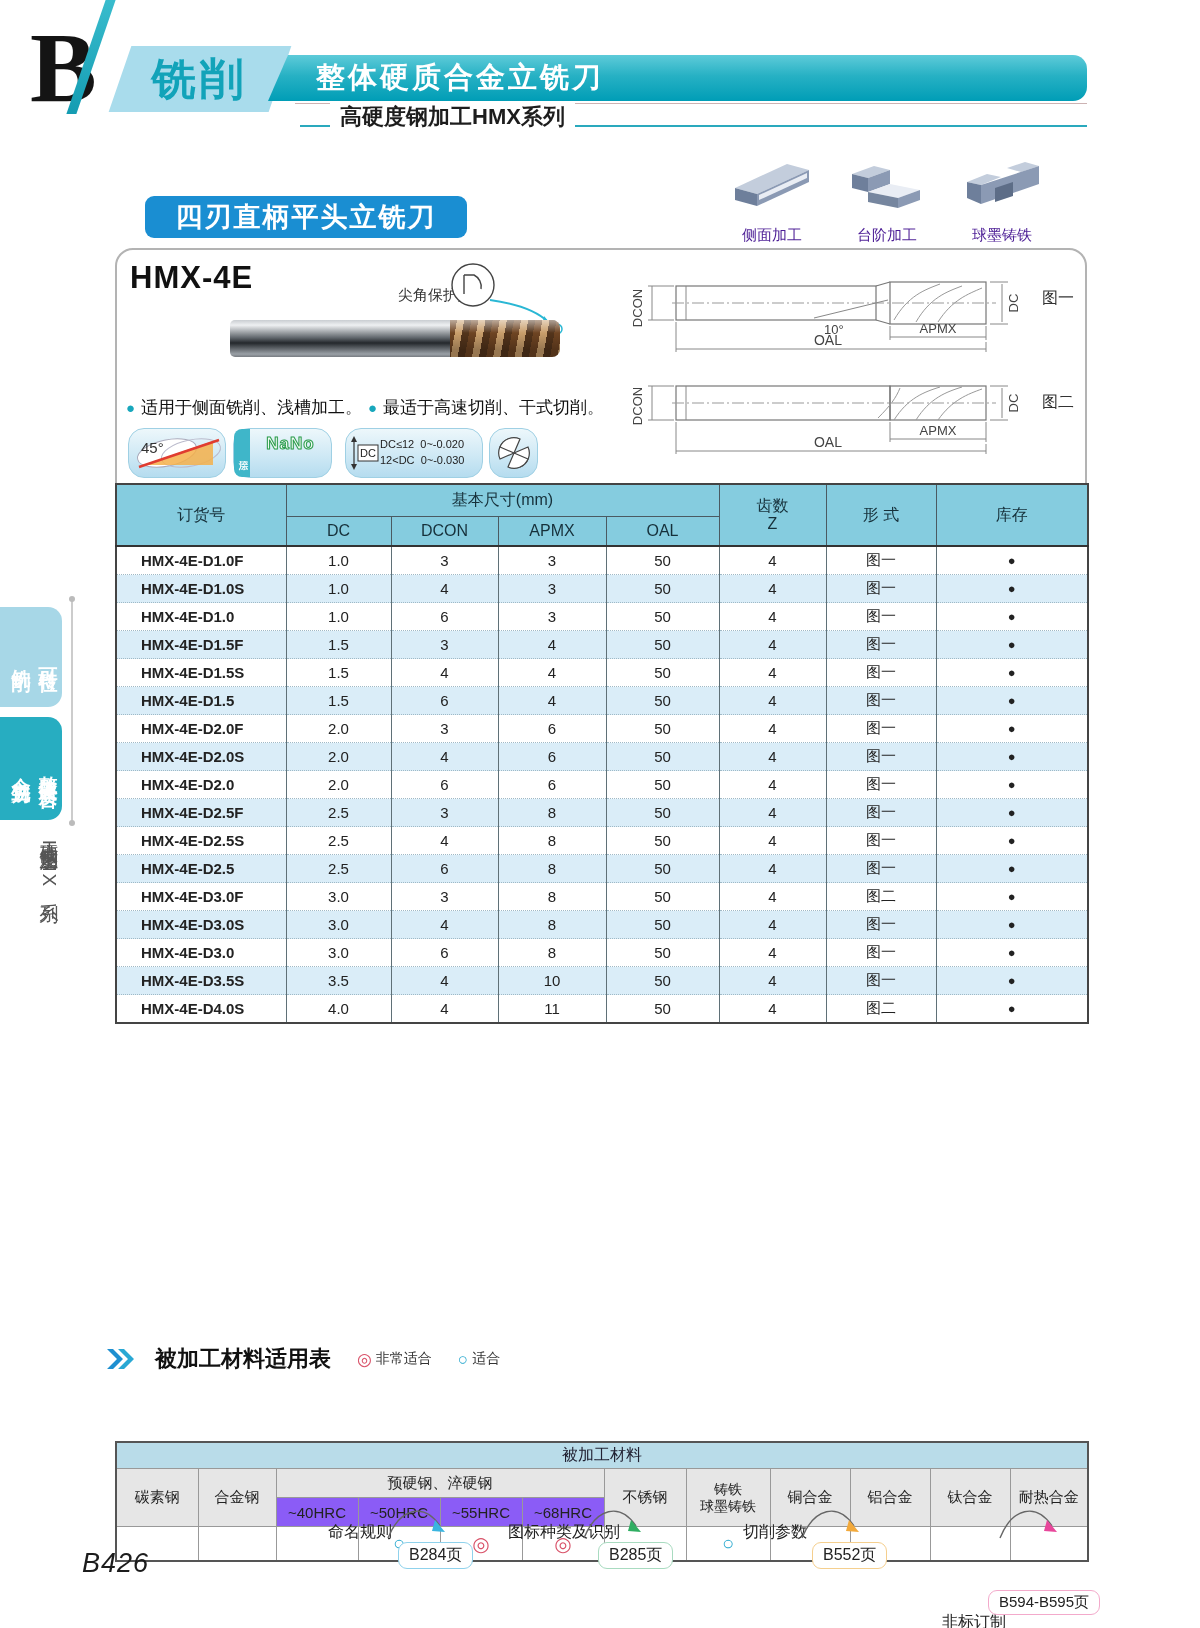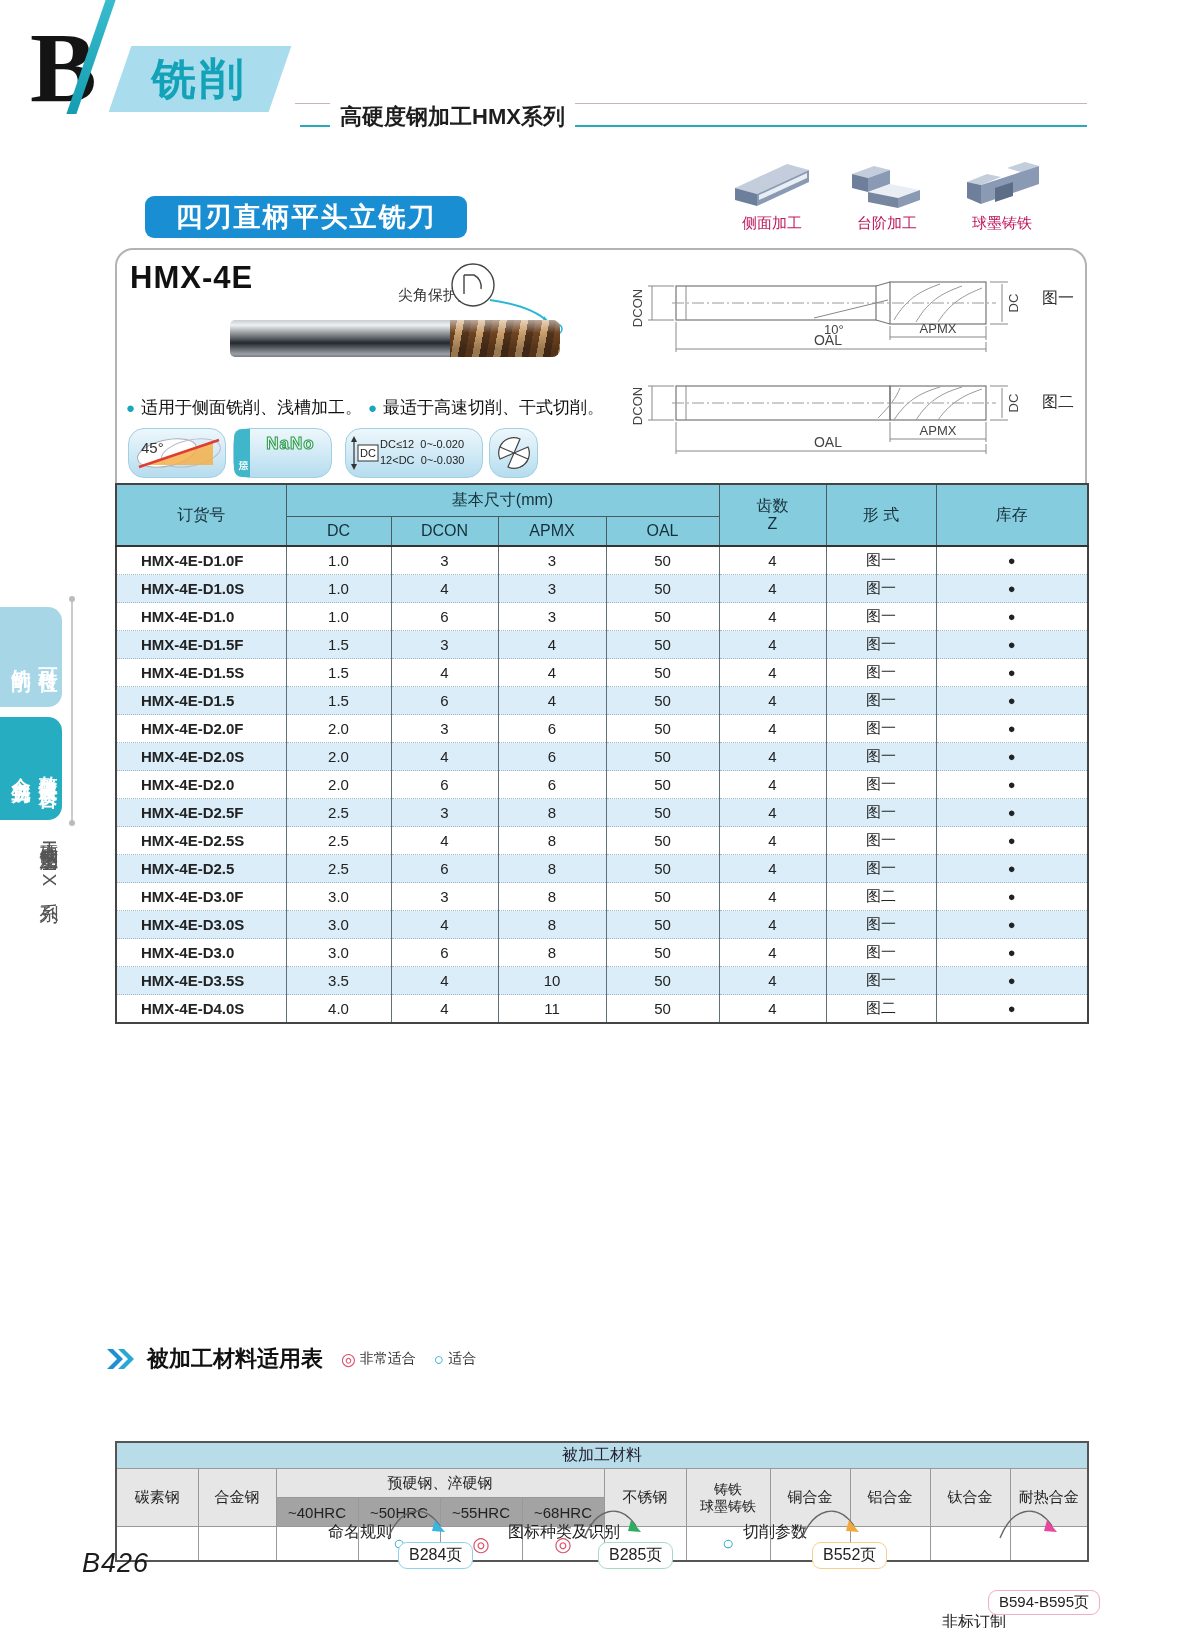--- a/index.html
+++ b/index.html
@@ -20,21 +20,21 @@
              clip-path:polygon(20px 0,100% 0,100% 100%,0 100%);
              display:flex;align-items:center;}
   .title-bar span{margin-left:48px;color:#fff;font-size:29px;font-weight:bold;letter-spacing:3px;}
   .sub-line1{left:295px;top:103px;width:792px;height:1px;background:#ccb3b3;}
   .sub-line2{left:300px;top:125px;width:787px;height:2px;background:#2aa9bd;}
   .subtitle{left:330px;top:102px;background:#fff;padding:0 10px;font-size:22px;font-weight:bold;color:#1d1d1d;z-index:2;}
 
   
   .mach{left:722px;top:156px;width:330px;display:flex;justify-content:space-between;}
   .mach .mt{width:100px;text-align:center;}
-  .mach .mt .lbl{font-size:15px;color:#be185d;margin-top:2px;}
+  .mach .mt .lbl{font-size:15px;color:#4c1d95;margin-top:14px;}
 
   
   .sec-title{left:145px;top:196px;width:322px;height:42px;background:#1a8ed2;border-radius:9px;
              display:flex;align-items:center;justify-content:center;color:#fff;font-size:27px;
              font-weight:bold;letter-spacing:2px;}
 
   
   .panel{left:115px;top:248px;width:972px;height:770px;border:2px solid #b3b3b3;border-radius:18px;
          box-sizing:border-box;background:#fff;}
   .model{left:130px;top:260px;font-size:31px;font-weight:bold;color:#111;letter-spacing:1px;}
@@ -91,51 +91,54 @@
         color:#fff;font-weight:bold;font-size:19px;letter-spacing:3px;}
   .vtab span{display:block;line-height:27px;}
   .vtab1{top:607px;height:100px;background:#a7d7e7;}
   .vtab2{top:717px;height:103px;background:#27adc1;}
   .vseries{left:36px;top:828px;height:250px;writing-mode:vertical-rl;font-size:19px;color:#555;letter-spacing:2px;}
   .rail{left:71px;top:600px;width:2px;height:222px;background:#ccc;}
   .rail:before,.rail:after{content:"";position:absolute;left:-2px;width:6px;height:6px;background:#bbb;border-radius:50%;}
   .rail:before{top:-4px;} .rail:after{bottom:-4px;}
 
   
-  .mat-head{left:105px;top:1344px;display:flex;align-items:center;gap:12px;}
+  .mat-head{left:105px;top:1344px;display:flex;align-items:center;gap:20px;}
   .mat-title{font-size:22px;font-weight:bold;color:#111;}
   .legend{display:flex;align-items:center;gap:4px;font-size:14px;color:#333;margin-left:6px;}
   .r-best{color:#d9536a;} .r-good{color:#2aa9cf;}
   .legend .sym{font-size:17px;line-height:1;}
   .mat-table{left:115px;top:1441px;width:972px;border-collapse:collapse;table-layout:fixed;
              border:2px solid #555;}
   .mat-table td{border:1px solid #999;text-align:center;padding:0;}
   .mt-title{background:#b9dce9;font-size:16px;color:#223;height:25px;}
   .mt-h{background:#e6e6e6;font-size:15px;color:#222;height:28px;}
-  .mt-h2{background:#a3a3a3;font-size:15px;color:#222;height:28px;}
+  .mt-h2{background:#8b5cf6;font-size:15px;color:#222;height:28px;}
   .mt-val{height:33px;font-size:20px;background:#fff;}
   .cast2{line-height:1.2;font-size:14px;}
 
   
   .flink .lab{position:absolute;font-size:16px;color:#222;white-space:nowrap;}
   .flink .pbox{position:absolute;border-radius:9px;background:#fff;font-size:16px;color:#222;
                padding:2px 10px;white-space:nowrap;}
   .flink svg{position:absolute;overflow:visible;}
   .arrow-curve{stroke:#666;stroke-width:1.4;fill:none;}
   .pg-num{left:82px;top:1548px;font-size:27px;font-style:italic;color:#1c1c1c;letter-spacing:1px;}
 </style>
 </head>
 <body>
 
 <div id="page">
 
   <div class="abs b-letter">B</div>
   <div class="abs slash"></div>
   <div class="abs cat-box">
     <span>铣削</span>
+  </div>
+  <div class="abs title-bar">
+    <span>整体硬质合金立铣刀</span>
   </div>
   <div class="abs sub-line1"></div>
   <div class="abs sub-line2"></div>
   <div class="abs subtitle">高硬度钢加工HMX系列</div>
 
   <div class="abs mach">
     <div class="mt">
       <svg width="86" height="52" viewBox="0 0 86 52">
         <polygon points="6,32 58,8 80,14 28,38" fill="#c3cddc"></polygon>
         <polygon points="6,32 28,38 28,50 6,44" fill="#6e7f9b"></polygon>

